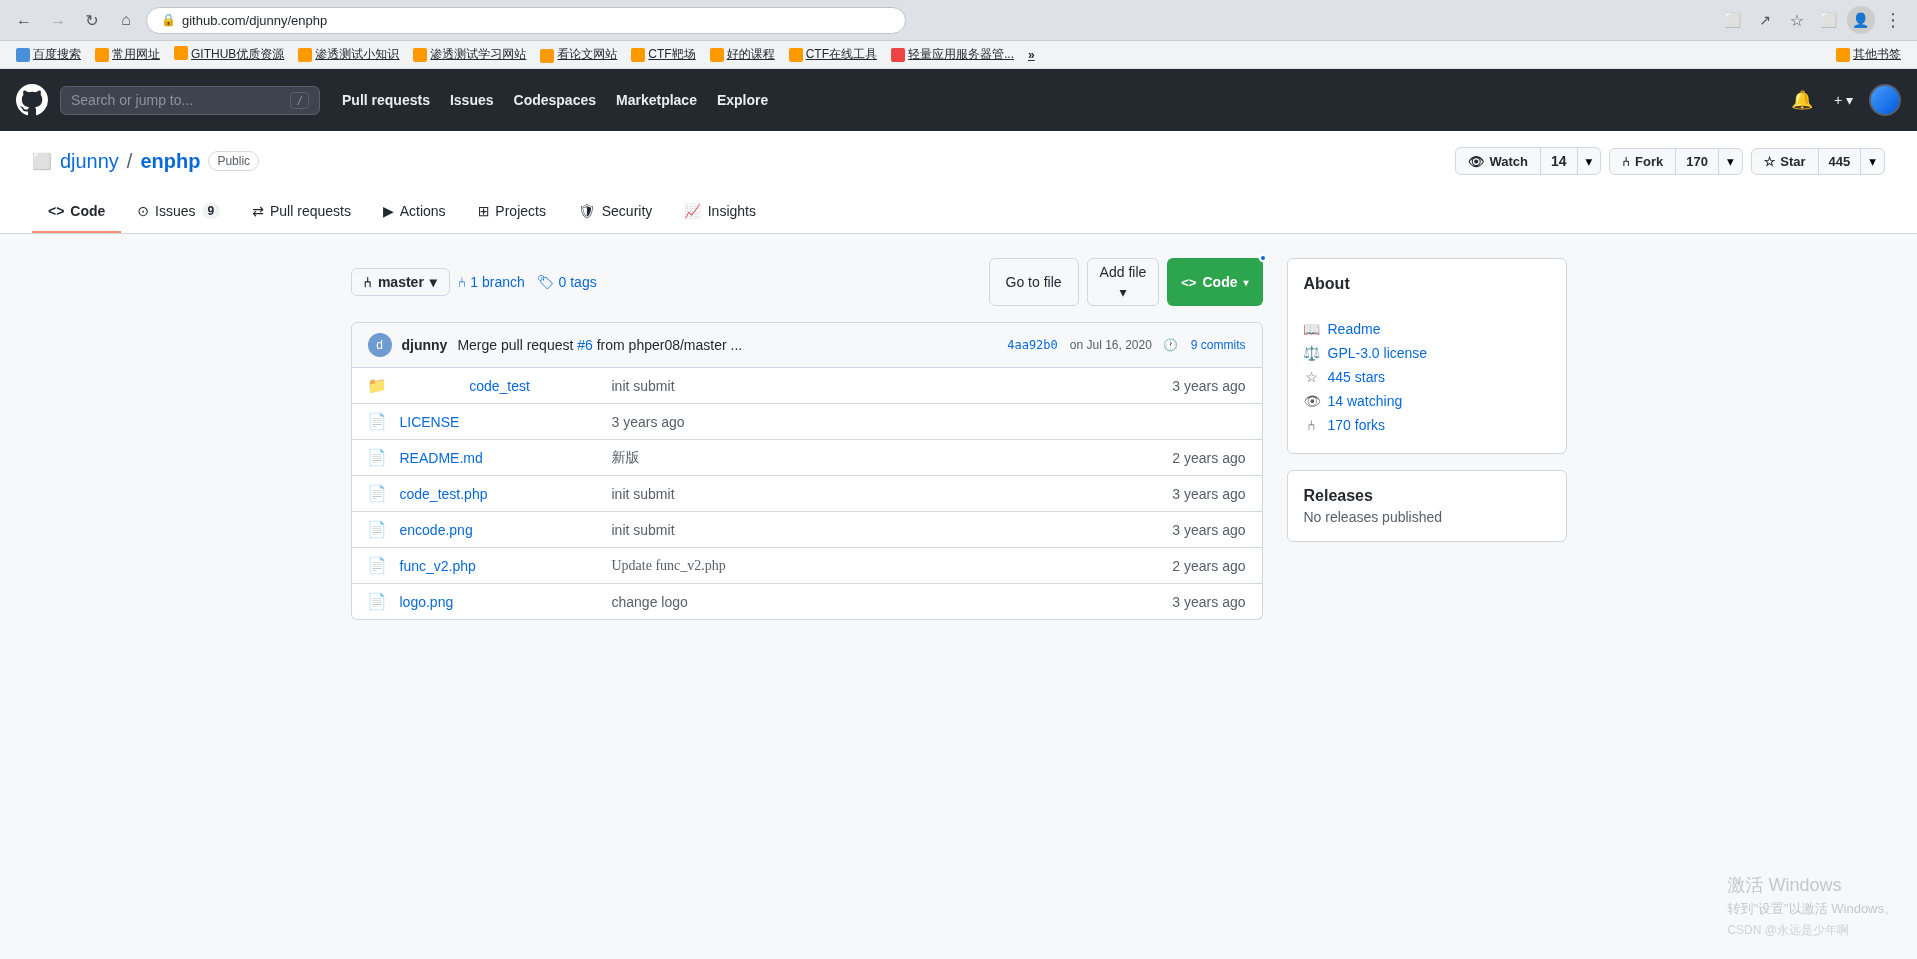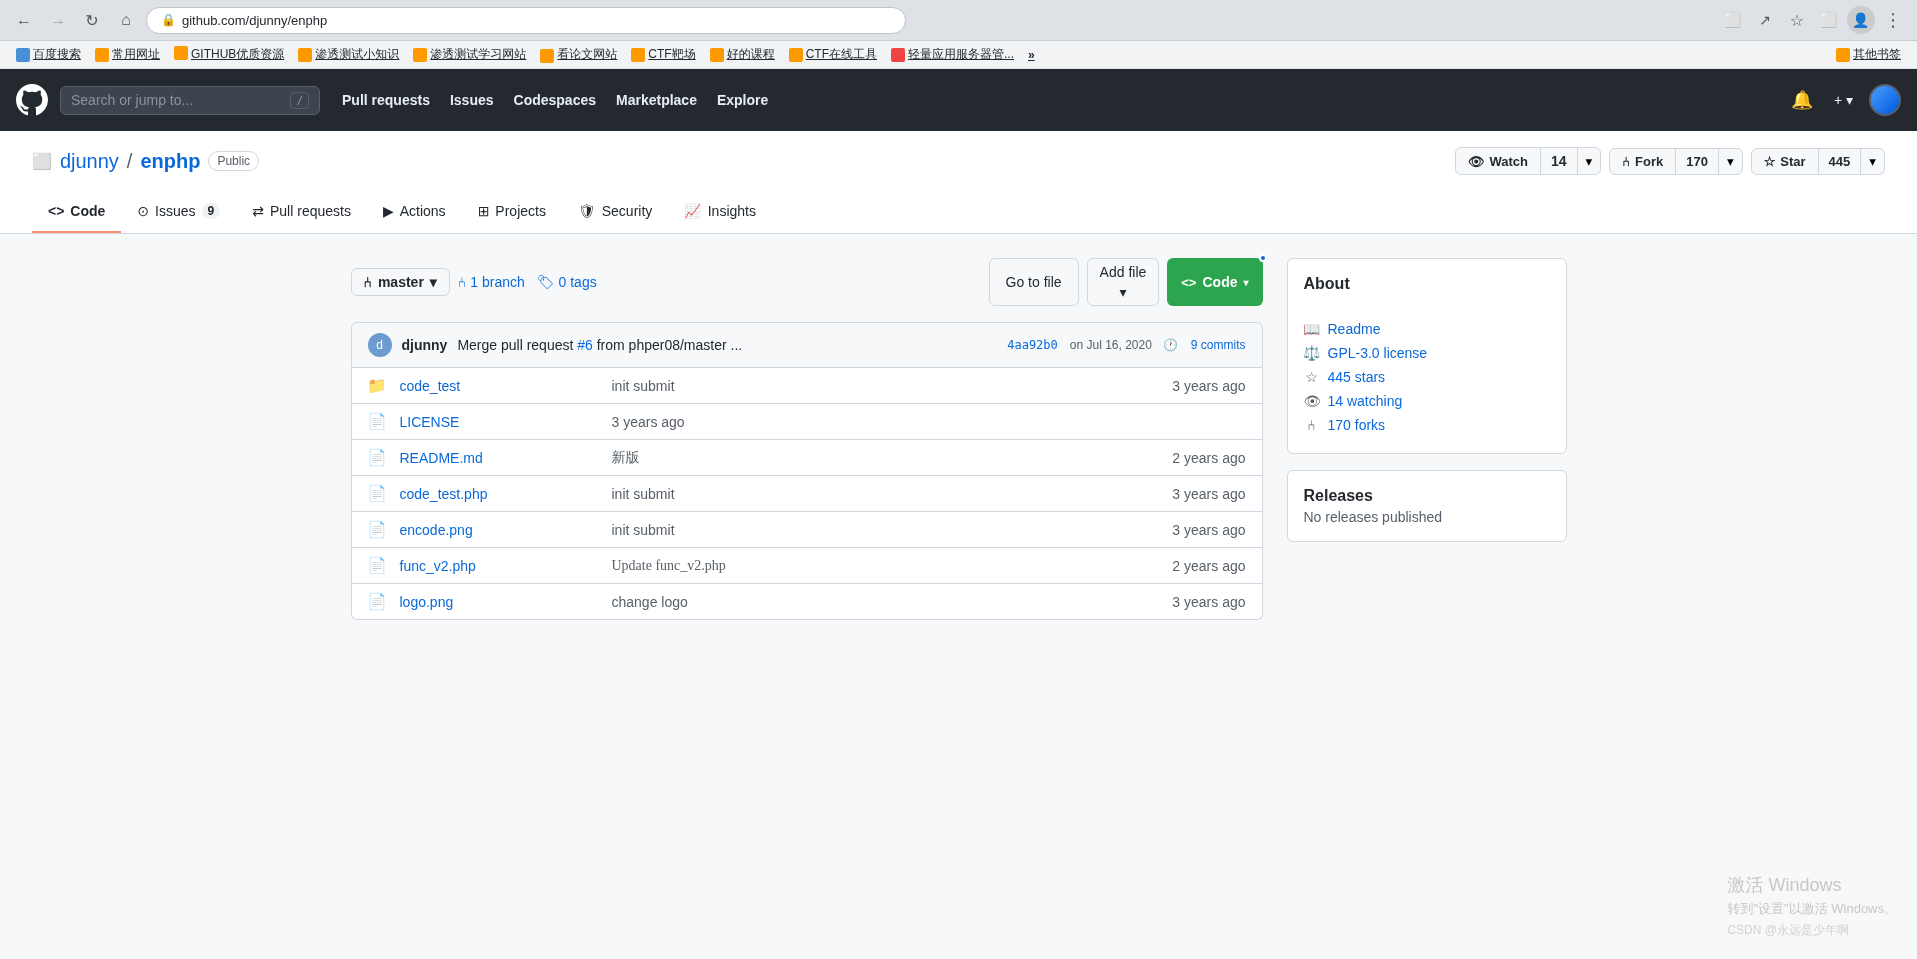--- a/index.html
+++ b/index.html
@@ -219,21 +219,21 @@
         <span>on Jul 16, 2020</span>
         <span>🕐</span>
         <a href="#" style="color:#0969da;font-size:12px;text-decoration:none;">9 commits</a>
       </div>
     </div>
 
     <div style="border:1px solid #d0d7de;border-top:none;border-radius:0 0 6px 6px;overflow:hidden;background:white;">
 
       <div style="display:flex;align-items:center;padding:8px 16px;border-bottom:1px solid #d0d7de;gap:12px;">
         <span style="color:#54aeff;font-size:16px;width:20px;text-align:center;">📁</span>
-        <a href="#" style="color:#0969da;font-size:14px;text-decoration:none;flex:0 0 200px;">code_test</a>
+        <a href="#" style="color:#0969da;font-size:14px;text-decoration:none;flex:0 0 200px;text-align:center;">code_test</a>
         <span style="color:#57606a;font-size:14px;flex:1;">init submit</span>
         <span style="color:#57606a;font-size:14px;text-align:right;white-space:nowrap;">3 years ago</span>
       </div>
 
       <div style="display:flex;align-items:center;padding:8px 16px;border-bottom:1px solid #d0d7de;gap:12px;">
         <span style="color:#57606a;font-size:16px;width:20px;text-align:center;">📄</span>
         <a href="#" style="color:#0969da;font-size:14px;text-decoration:none;flex:0 0 200px;">LICENSE</a>
         <span style="color:#57606a;font-size:14px;text-align:right;white-space:nowrap;">3 years ago</span>
       </div>
 

